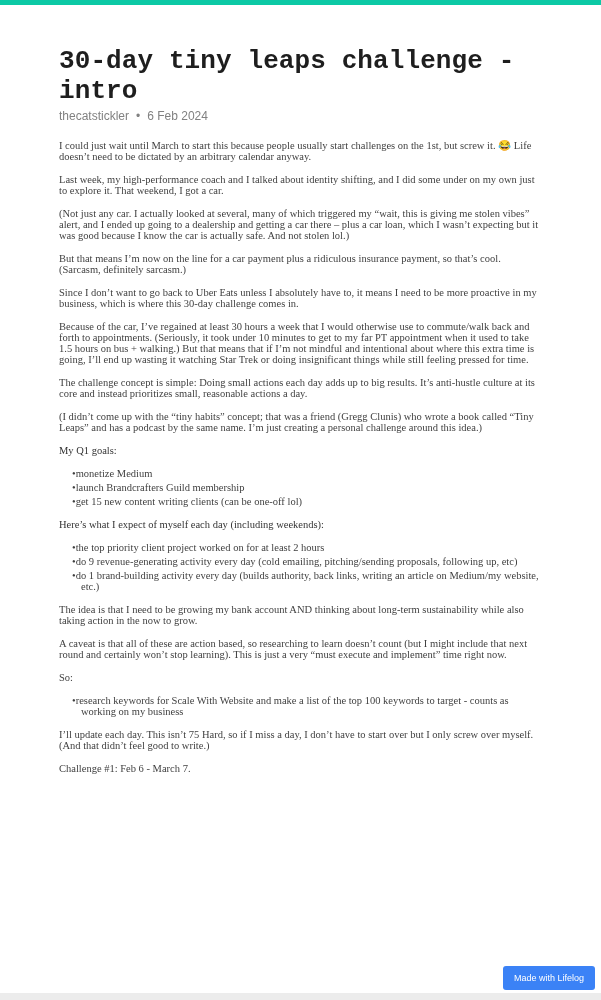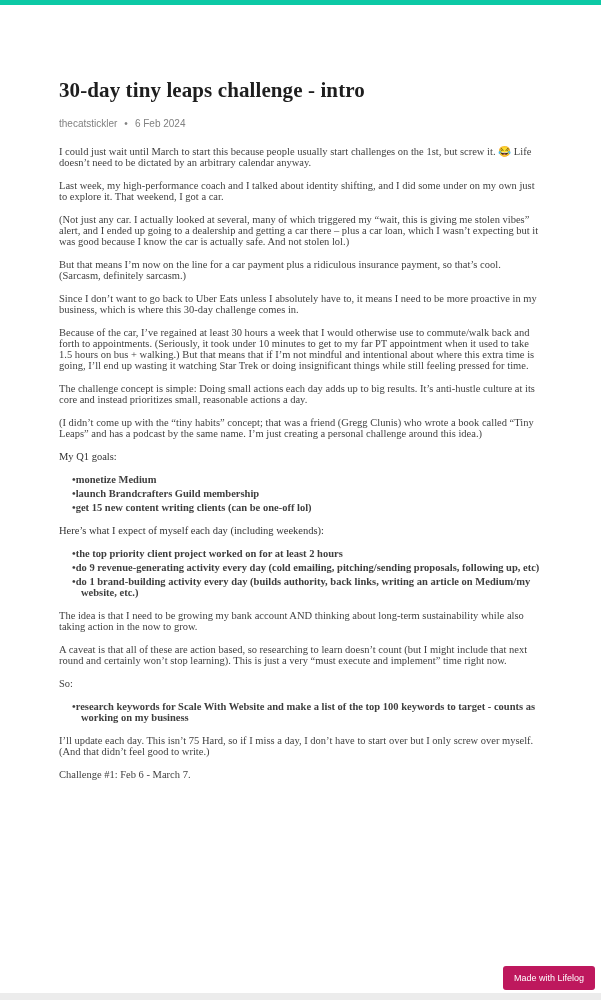--- a/index.html
+++ b/index.html
@@ -14,49 +14,47 @@
   .accent-bar {
     width: 100%;
     height: 5px;
   }
   .container {
     max-width: 483px;
     margin: 0 auto;
     padding-top: 41px;
   }
   .page-title {
-    font-family: Liberation Serif, serif;
+    font-family: Liberation Mono, monospace;
     font-weight: 600;
-    font-size: 21px;
+    font-size: 26px;
     letter-spacing: 0.1px;
     color: #1e1e1e;
-    margin-top: 32px;
   }
   .byline {
-    margin-top: 15px;
+    margin-top: 3px;
     font-family: "Liberation Sans", sans-serif;
-    font-size: 10px;
+    font-size: 12px;
     color: #818181;
     display: flex;
     align-items: center;
     gap: 7px;
   }
   .article-body {
     margin-top: 17px;
     font-size: 10.5px;
     line-height: 11px;
     color: #3f3f3f;
   }
   .article-body p { margin: 0 0 12px 0; }
   .article-body p.heading { font-weight: normal; color: #333333; }
   .article-body ul {
     list-style: none;
     margin: 0 0 12px 0;
     padding-left: 13px;
-    font-weight: bold;
   }
   .article-body li {
     margin-bottom: 3px;
     padding-left: 9px;
     text-indent: -9px;
   }
   .article-body li::before { content: "\2022 "; }
   .made-with-badge {
     position: absolute;
     right: 6px;
@@ -114,15 +112,15 @@
       <p>A caveat is that all of these are action based, so researching to learn doesn’t count (but I might include that next round and certainly won’t stop learning). This is just a very “must execute and implement” time right now.</p>
       <p>So:</p>
       <ul>
         <li>research keywords for Scale With Website and make a list of the top 100 keywords to target - counts as working on my business</li>
       </ul>
       <p>I’ll update each day. This isn’t 75 Hard, so if I miss a day, I don’t have to start over but I only screw over myself. (And that didn’t feel good to write.)</p>
       <p>Challenge #1: Feb 6 - March 7.</p>
     </div>
 </div>
 
-<button class="made-with-badge" style="background: #be185d;">Made with Lifelog</button>
+<button class="made-with-badge" style="background: #3b82f6;">Made with Lifelog</button>
 
 <div class="footer-strip" style="background: rgb(236, 236, 236);"></div>
 
 </body></html>

